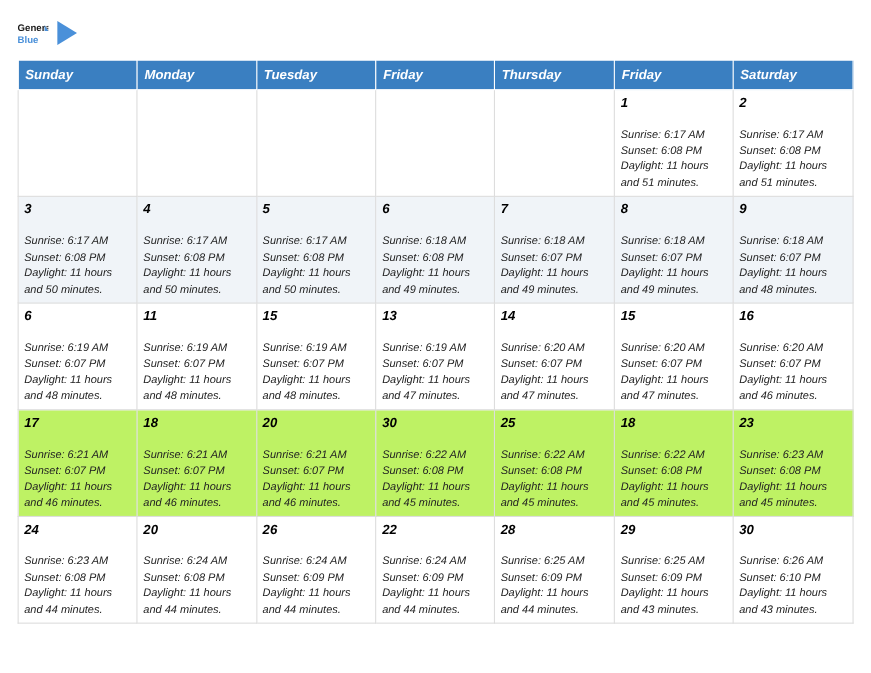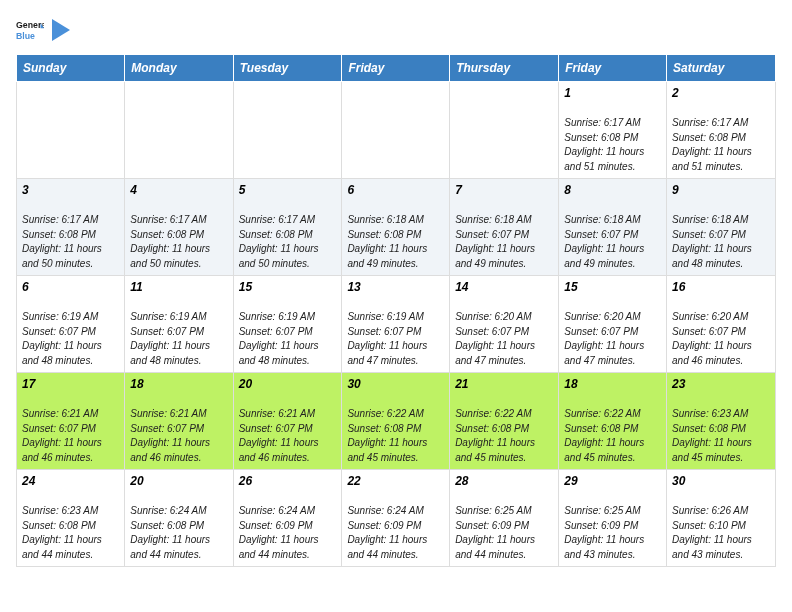--- a/index.html
+++ b/index.html
@@ -203,21 +203,21 @@
         </td>
         <td>
           <span class="day-num">20</span>
           <div class="day-info">Sunrise: 6:21 AM<br>Sunset: 6:07 PM<br>Daylight: 11 hours<br>and 46 minutes.</div>
         </td>
         <td>
           <span class="day-num">30</span>
           <div class="day-info">Sunrise: 6:22 AM<br>Sunset: 6:08 PM<br>Daylight: 11 hours<br>and 45 minutes.</div>
         </td>
         <td>
-          <span class="day-num">21</span>
+          <span class="day-num">25</span>
           <div class="day-info">Sunrise: 6:22 AM<br>Sunset: 6:08 PM<br>Daylight: 11 hours<br>and 45 minutes.</div>
         </td>
         <td>
           <span class="day-num">18</span>
           <div class="day-info">Sunrise: 6:22 AM<br>Sunset: 6:08 PM<br>Daylight: 11 hours<br>and 45 minutes.</div>
         </td>
         <td>
           <span class="day-num">23</span>
           <div class="day-info">Sunrise: 6:23 AM<br>Sunset: 6:08 PM<br>Daylight: 11 hours<br>and 45 minutes.</div>
         </td>

